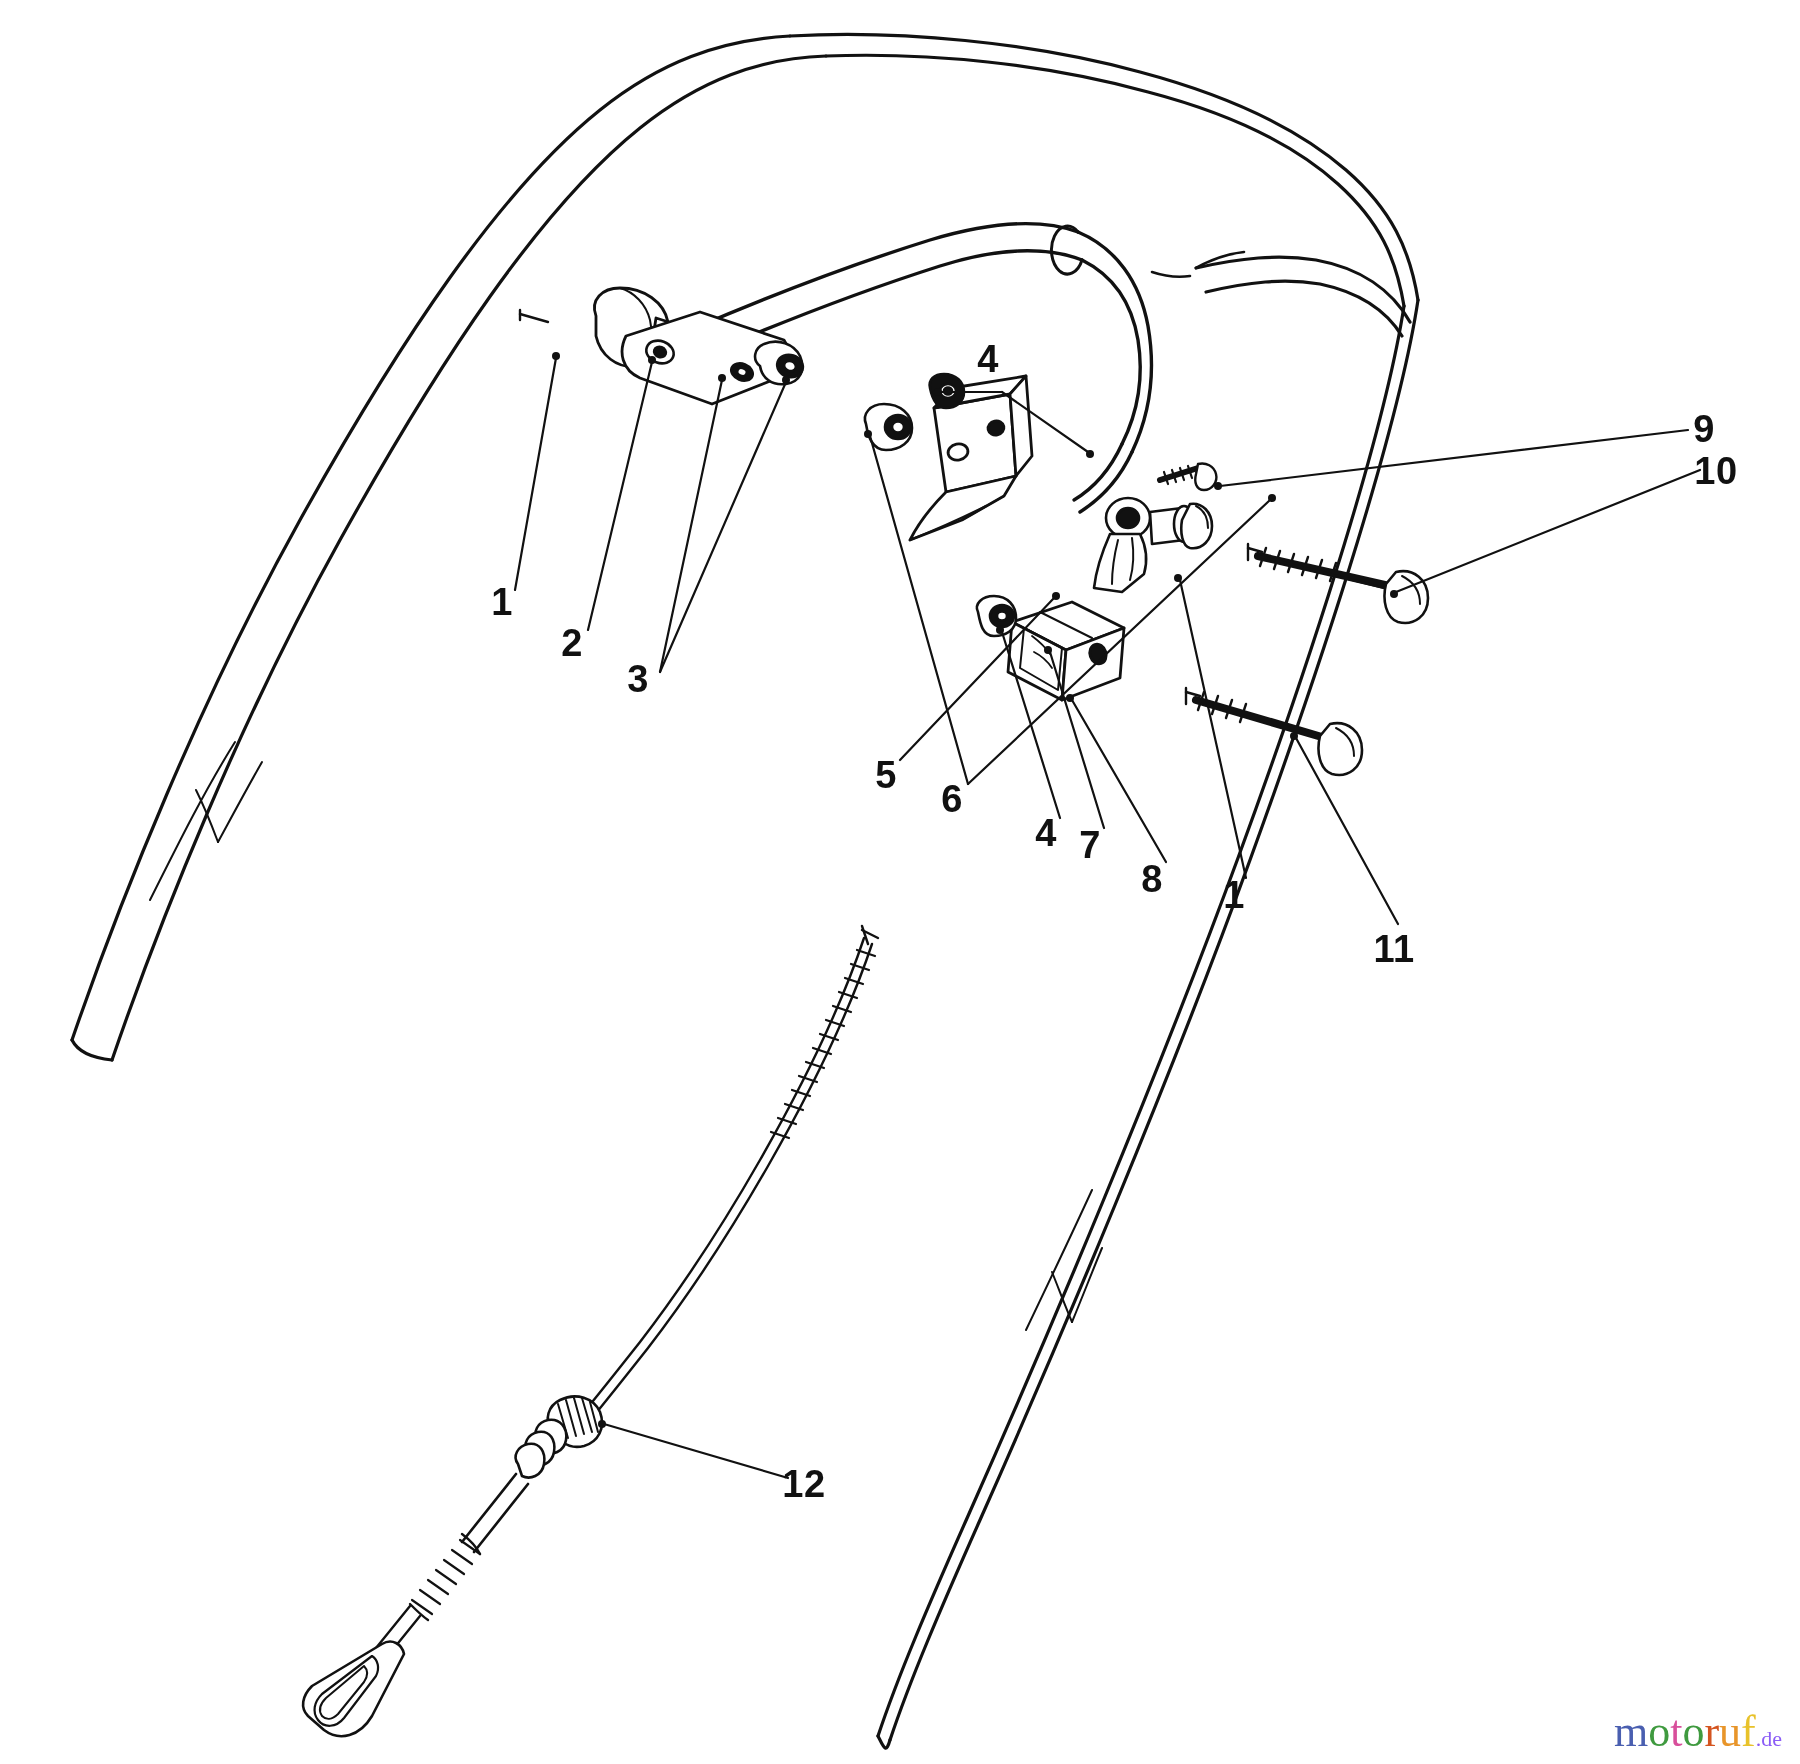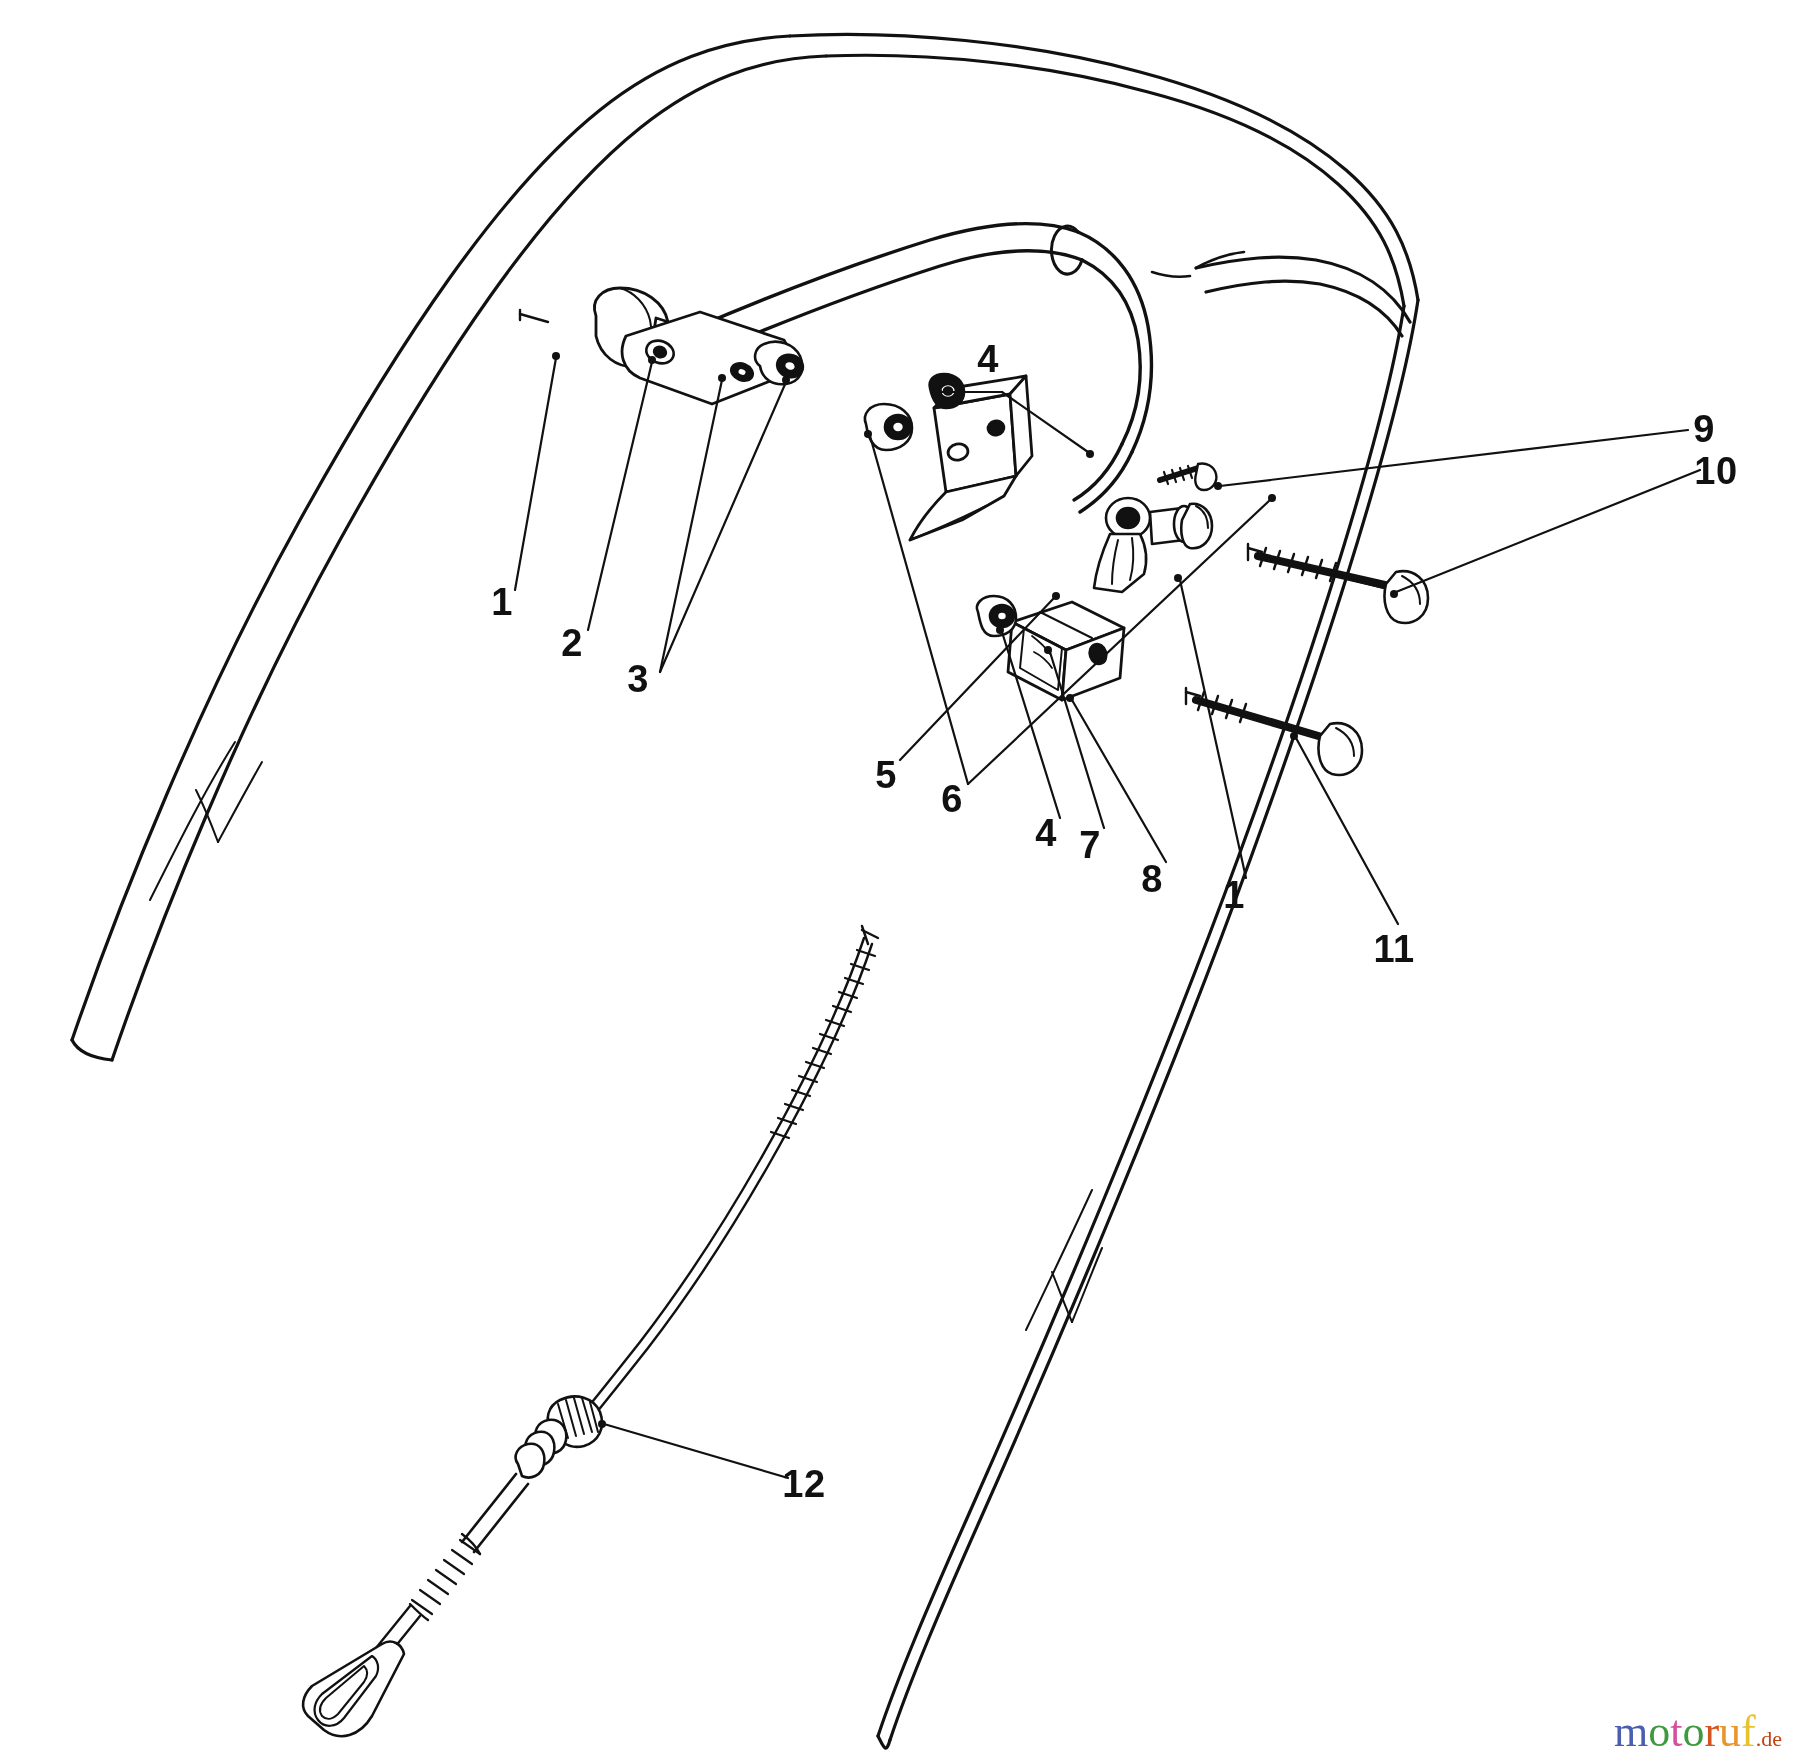--- a/index.html
+++ b/index.html
@@ -42,21 +42,21 @@
     bottom: 10px;
     font-family: "Liberation Serif", serif;
     font-size: 44px;
     line-height: 1;
     white-space: nowrap;
     user-select: none;
   }
   .watermark span { display: inline-block; }
   .wm-suffix {
     font-size: 22px;
-    color: #c2410c;
+    color: #8b5cf6;
     vertical-align: baseline;
   }
 </style>
 </head>
 <body>
 
 <div id="diagram-root">
 
   <svg class="sheet" viewBox="0 0 1800 1764" xmlns="http://www.w3.org/2000/svg">
 

